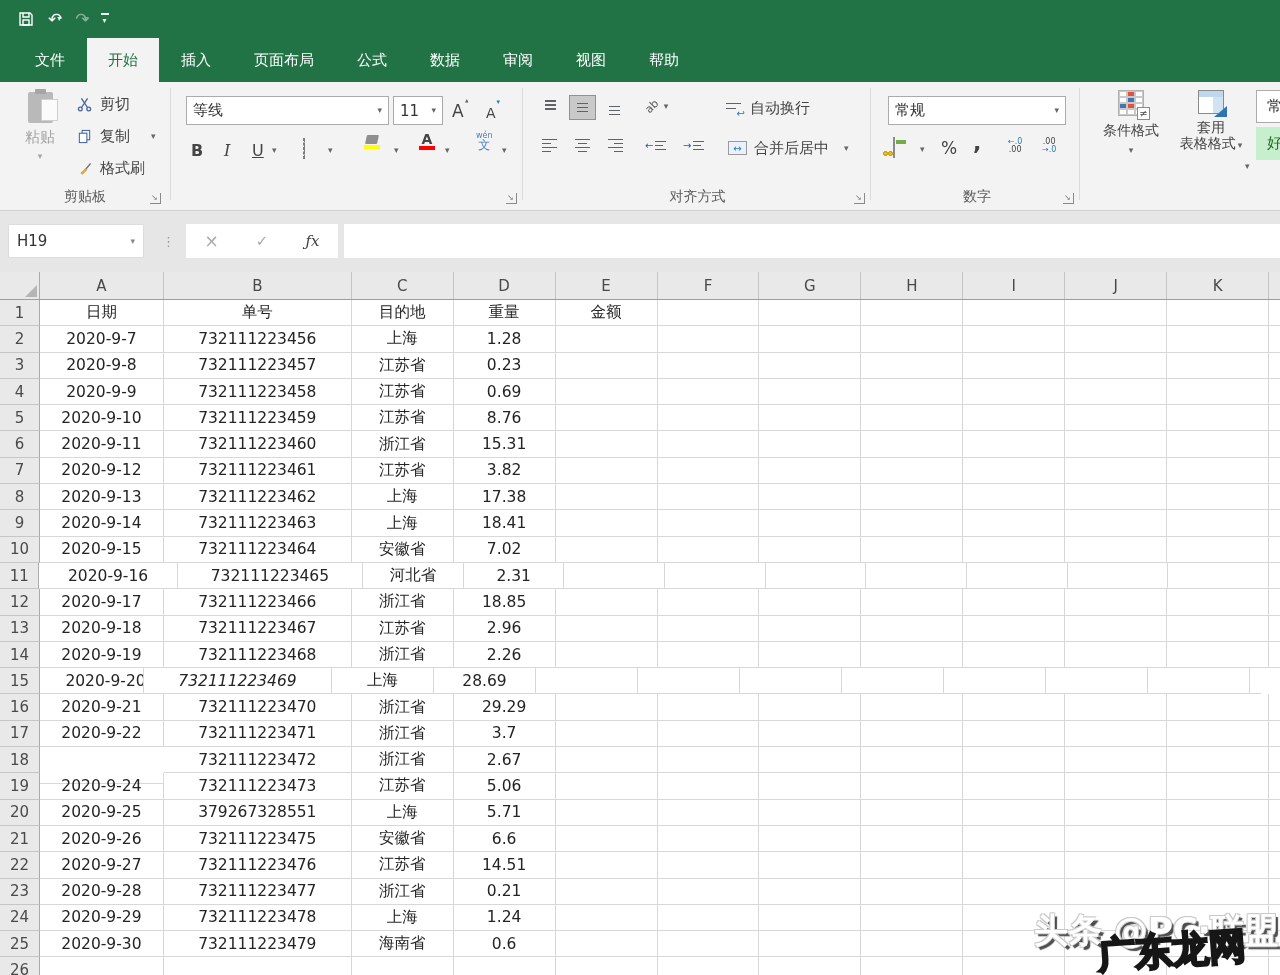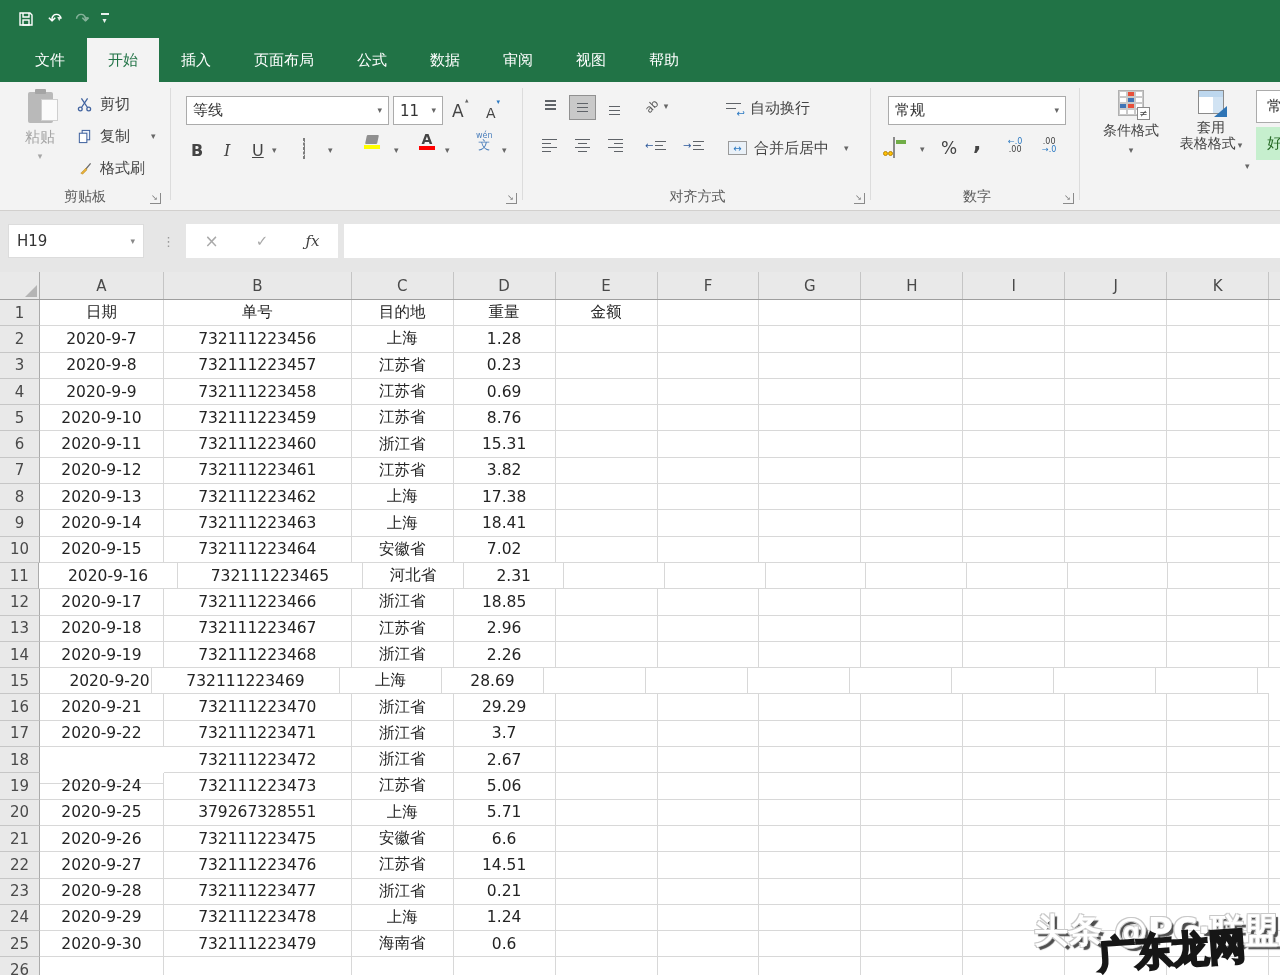--- a/index.html
+++ b/index.html
@@ -650,22 +650,22 @@
         <div class="cell" style="width: 102px;"></div>
         <div class="cell" style="width: 102px;"></div>
         <div class="cell" style="width: 102px;"></div>
         <div class="cell" style="width: 102px;"></div>
         <div class="cell" style="width: 102px;"></div>
         <div class="cell" style="width: 102px;"></div>
         <div class="cell" style="width: 11px; border-right: none;"></div>
       </div>
       <div class="gr">
         <div class="rn">15</div>
-        <div class="cell" style="width: 112px; padding-left: 28px;">2020-9-20</div>
-        <div class="cell" style="width: 188px;">732111223469</div>
+        <div class="cell" style="width: 104px; padding-left: 28px;">2020-9-20</div>
+        <div class="cell" style="width: 188px; font-style: italic;">732111223469</div>
         <div class="cell" style="width: 102px;">上海</div>
         <div class="cell" style="width: 102px;">28.69</div>
         <div class="cell" style="width: 102px;"></div>
         <div class="cell" style="width: 102px;"></div>
         <div class="cell" style="width: 102px;"></div>
         <div class="cell" style="width: 102px;"></div>
         <div class="cell" style="width: 102px;"></div>
         <div class="cell" style="width: 102px;"></div>
         <div class="cell" style="width: 102px;"></div>
         <div class="cell" style="width: 11px; border-right: none;"></div>

